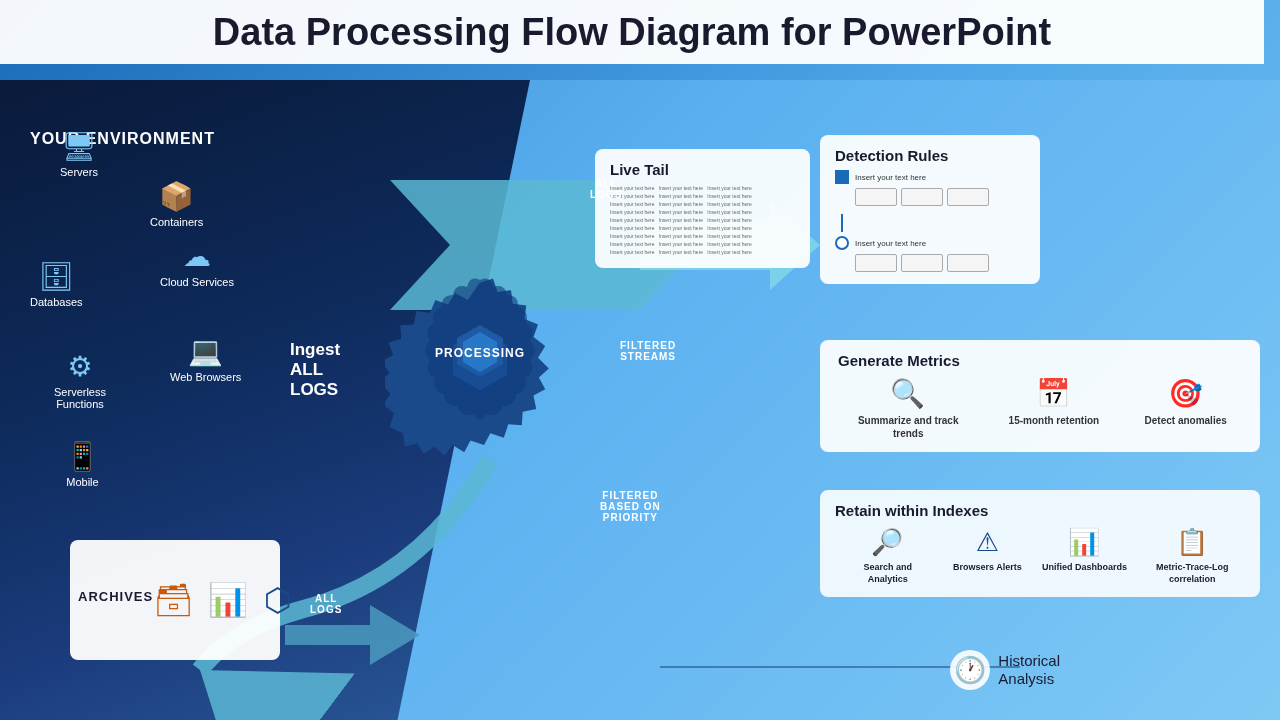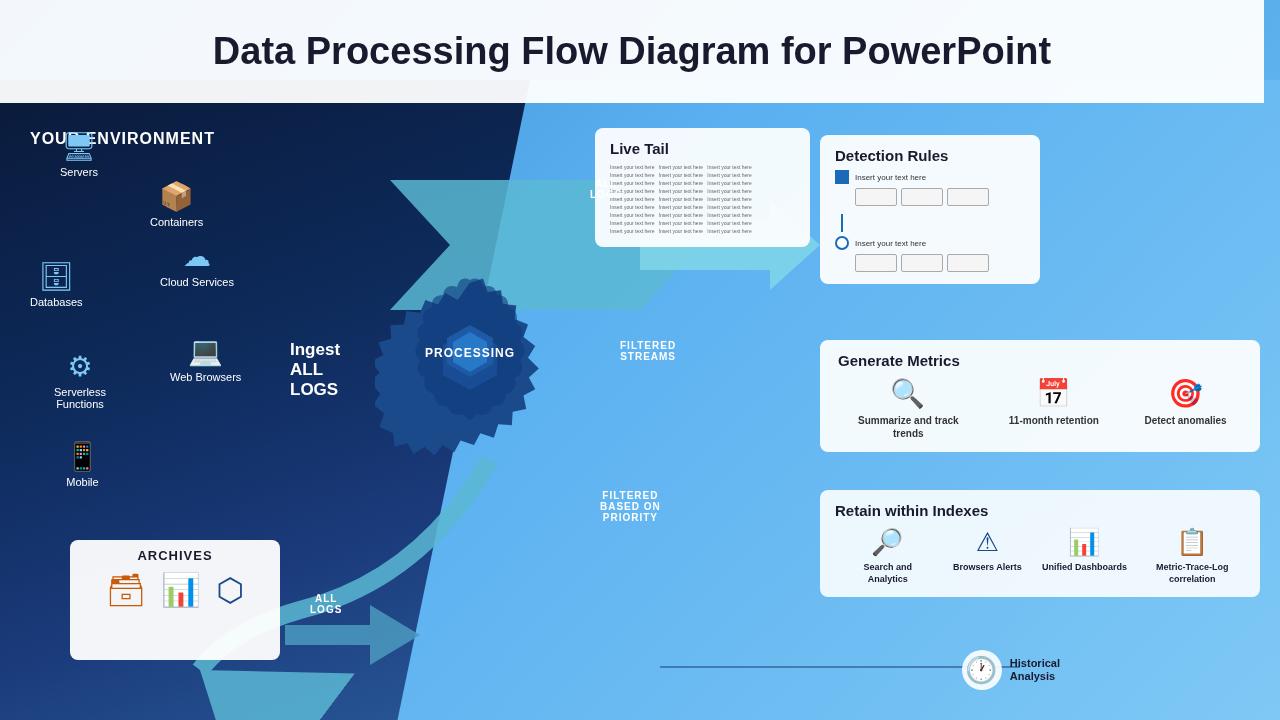--- a/index.html
+++ b/index.html
@@ -19,21 +19,21 @@
       position: relative;
       background: linear-gradient(135deg, #1a6ab8 0%, #4da6e8 50%, #7ec8f5 100%);
     }
 
     
     .title-bar {
       position: absolute;
       top: 0;
       left: 0;
       right: 16px;
-      height: 103px;
+      height: 64px;
       background: rgba(255,255,255,0.95);
       display: flex;
       align-items: center;
       justify-content: center;
       z-index: 10;
     }
     .title-text {
       font-size: 38px;
       font-weight: 700;
       color: #1a1a2e;
@@ -222,21 +222,20 @@
     .archives-box {
       position: absolute;
       bottom: 60px;
       left: 70px;
       width: 210px;
       height: 120px;
       background: rgba(255,255,255,0.95);
       border-radius: 8px;
       z-index: 6;
       display: flex;
-      flex-direction: column;
       align-items: center;
       padding: 8px;
     }
 
     .archives-title {
       font-size: 13px;
       font-weight: 800;
       color: #1a1a2e;
       letter-spacing: 1px;
       margin-bottom: 8px;
@@ -276,31 +275,31 @@
       background: rgba(255,255,255,0.9);
       border-radius: 50%;
       width: 40px;
       height: 40px;
       display: flex;
       align-items: center;
       justify-content: center;
     }
 
     .historical-text {
-      font-size: 11px;
-      font-weight: 700;
+      font-size: 15px;
+      font-weight: 400;
       color: #1a1a2e;
       line-height: 1.2;
     }
 
     
     .gear-svg {
       position: absolute;
       top: 265px;
-      left: 375px;
+      left: 385px;
       z-index: 7;
     }
 
     
     .arrows-svg {
       position: absolute;
       top: 80px;
       left: 0;
       width: 1280px;
       height: 640px;
@@ -414,21 +413,21 @@
   </div>
 
   <div class="label-filtered" style="top:340px; left:620px;">
     FILTERED<br>STREAMS
   </div>
 
   <div class="label-filtered" style="top:490px; left:600px;">
     FILTERED<br>BASED ON<br>PRIORITY
   </div>
 
-  <div class="card" style="position:absolute; top:128px; right:470px; width:215px; z-index:5; background:rgba(255,255,255,0.93);">
+  <div class="card" style="position:absolute; top:149px; right:470px; width:215px; z-index:5; background:rgba(255,255,255,0.93);">
     <div class="card-title">Live Tail</div>
     <div class="log-lines">
       <div>Insert your text here &nbsp; Insert your text here &nbsp; Insert your text here</div>
       <div>Insert your text here &nbsp; Insert your text here &nbsp; Insert your text here</div>
       <div>Insert your text here &nbsp; Insert your text here &nbsp; Insert your text here</div>
       <div>Insert your text here &nbsp; Insert your text here &nbsp; Insert your text here</div>
       <div>Insert your text here &nbsp; Insert your text here &nbsp; Insert your text here</div>
       <div>Insert your text here &nbsp; Insert your text here &nbsp; Insert your text here</div>
       <div>Insert your text here &nbsp; Insert your text here &nbsp; Insert your text here</div>
       <div>Insert your text here &nbsp; Insert your text here &nbsp; Insert your text here</div>
@@ -465,21 +464,21 @@
 
   <div class="metrics-card">
     <div class="card-title">Generate Metrics</div>
     <div class="metrics-items">
       <div class="metric-item">
         <span class="metric-icon">🔍</span>
         <span class="metric-label">Summarize and track trends</span>
       </div>
       <div class="metric-item">
         <span class="metric-icon">📅</span>
-        <span class="metric-label">11-month retention</span>
+        <span class="metric-label">15-month retention</span>
       </div>
       <div class="metric-item">
         <span class="metric-icon">🎯</span>
         <span class="metric-label">Detect anomalies</span>
       </div>
     </div>
   </div>
 
   <div class="retain-card">
     <div class="card-title">Retain within Indexes</div>

